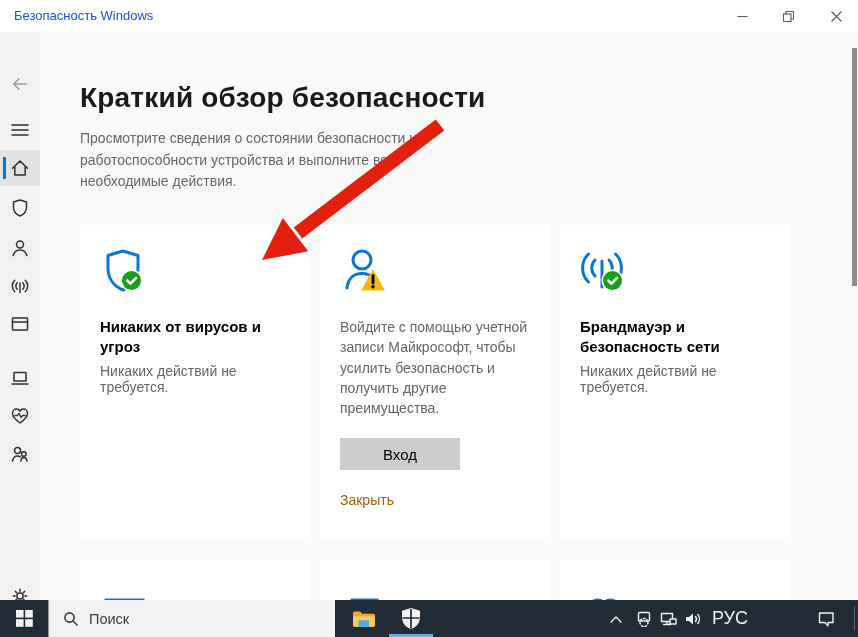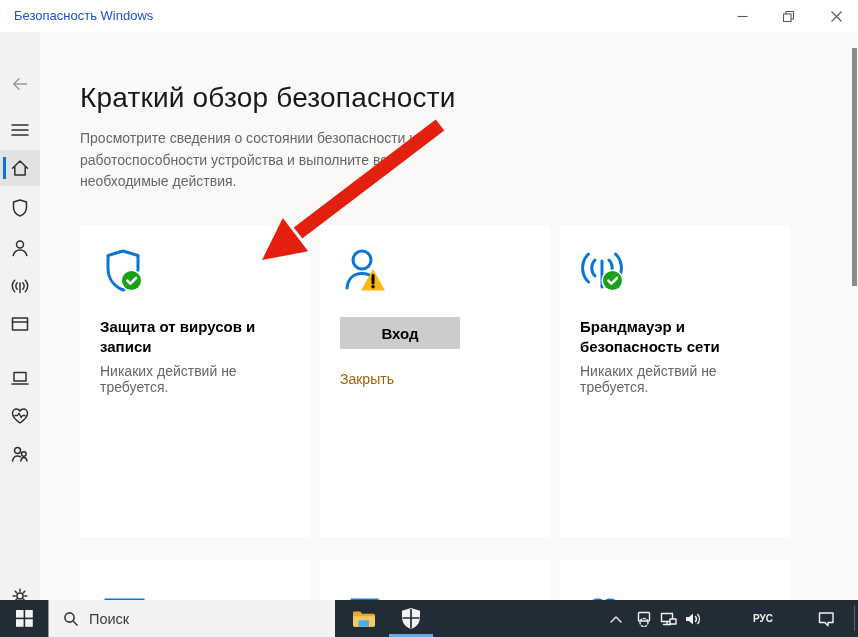--- a/index.html
+++ b/index.html
@@ -16,36 +16,36 @@
 
   
   .sidebar { position:absolute; left:0; top:32px; width:40px; height:568px; background:#f2f2f2; }
   .side-item { position:absolute; left:0; width:40px; height:36px; display:flex; align-items:center; justify-content:center; }
   .side-item svg { stroke:#2f2f2f; fill:none; stroke-width:1.5; stroke-linecap:round; stroke-linejoin:round; }
   .side-item.sel { background:#e2e2e2; }
   .side-item.sel::before { content:""; position:absolute; left:3px; top:7px; width:3px; height:22px; background:#0078d7; }
   .side-back svg { stroke:#9a9a9a; }
 
   .main { position:absolute; left:40px; top:32px; width:818px; height:568px; background:#faf9f8; }
-  .h1 { position:absolute; left:40px; top:50px; font-size:28px; font-weight:400; color:#191919; letter-spacing:.2px; }
+  .h1 { position:absolute; left:40px; top:50px; font-size:28px; font-weight:700; color:#191919; letter-spacing:.2px; }
   .subtitle { position:absolute; left:40px; top:96px; width:400px; font-size:14px; line-height:1.55; color:#666; }
 
   
   .card { position:absolute; width:230px; background:#ffffff; padding:20px; }
   .row1 { top:193px; height:312px; }
   .row2 { top:528px; height:80px; }
   .c1 { left:40px; } .c2 { left:280px; } .c3 { left:520px; }
   .card-icon { width:48px; height:48px; margin:2px 0 22px 0; }
   .card-icon svg { overflow:visible; }
   .card-title { font-size:15px; font-weight:700; color:#000; line-height:1.35; }
   .c3 .card-title { max-width:170px; }
   .card-status { margin-top:5px; font-size:14px; color:#666; }
   .card-desc { margin-top:5px; width:198px; font-size:14px; line-height:1.45; color:#666; }
   .card-btn { margin-top:20px; width:120px; height:32px; background:#cccccc; border:none;
-    font-family:inherit; font-size:15px; color:#000; display:block;font-weight:bold; }
+    font-family:inherit; font-size:15px; color:#000; display:block; }
   .card-link { display:inline-block; margin-top:22px; font-size:14px; color:#a16207; text-decoration:none; }
   .row2 .card-icon { margin-top:12px; }
 
   
   .arrow-note { position:absolute; left:250px; top:113px; width:200px; height:155px; z-index:6; pointer-events:none; }
 
   
   .scroll-thumb { position:absolute; left:852px; top:48px; width:5px; height:238px; background:#8c8c8c; z-index:4; }
 
   
@@ -58,21 +58,21 @@
     font-family:inherit; font-size:14.5px; color:#222; }
   .tb-search input::placeholder { color:#3b3b3b; opacity:1; }
   .tb-app { position:absolute; top:0; height:37px; display:flex; align-items:center; justify-content:center; }
   .app-explorer { left:346px; width:36px; }
   .app-defender { left:386px; width:50px; }
   .app-defender::after { content:""; position:absolute; left:3px; bottom:0; width:44px; height:3px; background:#6ca9dc; }
   .tray-item { position:absolute; top:0; height:37px; display:flex; align-items:center; justify-content:center; color:#f2f2f2; }
   .tray-item svg { stroke:#f2f2f2; fill:none; stroke-width:1.4; stroke-linecap:round; stroke-linejoin:round; }
   .t-chev { left:604px; width:24px; } .t-connect { left:632px; width:24px; }
   .t-net { left:656px; width:24px; } .t-vol { left:680px; width:26px; }
-  .t-lang { left:747px; width:32px; font-size:10px;font-weight:bold; }
+  .t-lang { left:714px; width:32px; font-size:18px; }
   .t-clock { left:740px; width:64px; flex-direction:column; font-size:11.5px; line-height:1.3; text-align:center; }
   .t-action { left:806px; width:40px; }
   .t-desktop { position:absolute; left:854px; top:6px; width:1px; height:25px; background:#5a6570; }
 </style>
 </head>
 <body>
 
 <div class="stage">
 
   <div class="titlebar">
@@ -168,34 +168,35 @@
 
     <div class="card row1 c1">
       <div class="card-icon">
         <svg width="48" height="48" viewBox="0 0 48 48">
           <path class1="" d="M23 4 L38 8.5 V21 C38 32 31.5 39.5 23 43 C14.5 39.5 8 32 8 21 V8.5 Z" stroke="#0b76d1" fill="none" stroke-width="3" stroke-linejoin="round"></path>
           <circle cx="31.5" cy="33.5" r="11" fill="#fff"></circle>
           <circle cx="31.5" cy="33.5" r="9.5" fill="#18a018"></circle>
           <path d="M27.3 33.6 L30.4 36.6 L36 31" stroke="#fff" stroke-width="2.6" fill="none" stroke-linecap="round" stroke-linejoin="round"></path>
         </svg>
       </div>
-      <div class="card-title">Защита от вирусов и записи</div>
+      <div class="card-title">Никаких от вирусов и угроз</div>
       <div class="card-status">Никаких действий не требуется.</div>
     </div>
 
     <div class="card row1 c2">
       <div class="card-icon">
         <svg width="48" height="48" viewBox="0 0 48 48">
           <circle cx="22" cy="13" r="9" stroke="#0b76d1" fill="none" stroke-width="3"></circle>
           <path d="M7 41 C8 31 14 26.5 22 26.5 C26.2 26.5 29.8 27.7 32.4 30" stroke="#0b76d1" fill="none" stroke-width="3" stroke-linecap="round"></path>
           <polygon points="33,22 45,43.5 21,43.5" fill="#fcb812"></polygon>
           <path d="M33 28.5 V36" stroke="#000" stroke-width="3" stroke-linecap="round"></path>
           <circle cx="33" cy="39.8" r="1.7" fill="#000"></circle>
         </svg>
       </div>
+      <div class="card-desc">Войдите с помощью учетной записи Майкрософт, чтобы усилить безопасность и получить другие преимущества.</div>
       <button class="card-btn">Вход</button>
       <a href="#" class="card-link">Закрыть</a>
     </div>
 
     <div class="card row1 c3">
       <div class="card-icon">
         <svg width="48" height="48" viewBox="0 0 48 48">
           <path d="M22 14 V40" stroke="#0b76d1" fill="none" stroke-width="3" stroke-linecap="round"></path>
           <path d="M15 13 a11.5 11.5 0 0 0 0 16 M8.5 7 a19.5 19.5 0 0 0 0 28 M29 13 a11.5 11.5 0 0 1 0 16 M35.5 7 a19.5 19.5 0 0 1 0 28" stroke="#0b76d1" fill="none" stroke-width="3" stroke-linecap="round"></path>
           <circle cx="32.5" cy="33.5" r="11" fill="#fff"></circle>

